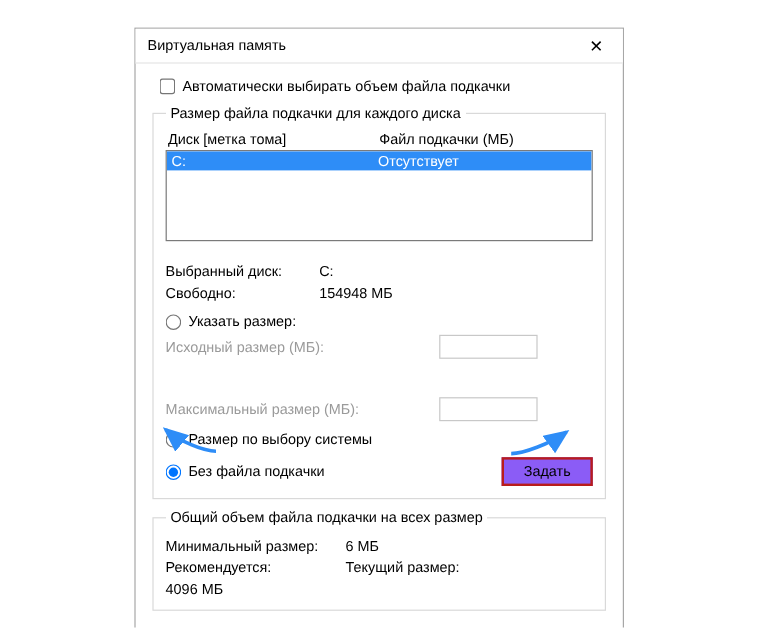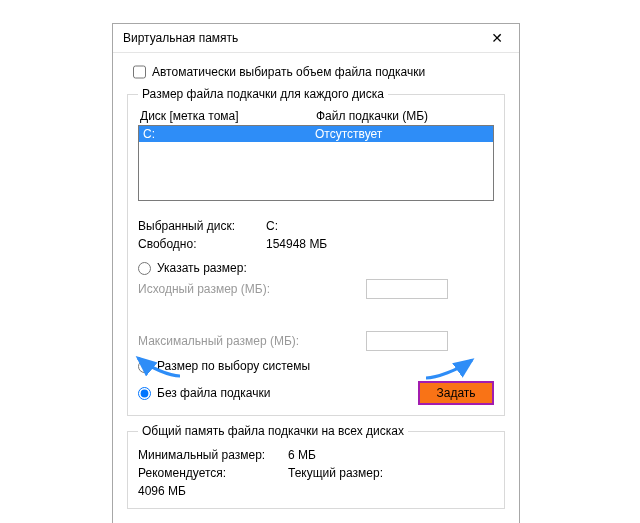--- a/index.html
+++ b/index.html
@@ -139,22 +139,22 @@
     min-width: 76px;
     height: 24px;
     background: #e1e1e1;
     border: 1px solid #0c4a6e;
     font-family: inherit;
     font-size: 12px;
     cursor: default;
     padding: 0 10px;
   }
   button.winbtn.primary {
-    border: 2px solid #a21caf;
-    background: #f97316;
+    border: 2px solid #b91c1c;
+    background: #8b5cf6;
   }
 
   .totals {
     margin-top: 4px;
     display: grid;
     grid-template-columns: 150px auto;
     row-gap: 4px;
   }
 
   .bottom-buttons {
@@ -231,21 +231,21 @@
         <label class="radio-row" style="margin-top:0">
           <input type="radio" name="pf" checked="" style="">
           <span>Без файла подкачки</span>
         </label>
         <div class="spacer"></div>
         <button class="winbtn primary">Задать</button>
       </div>
     </fieldset>
 
     <fieldset class="groupbox">
-      <legend>Общий память файла подкачки на всех дисках</legend>
+      <legend>Общий объем файла подкачки на всех размер</legend>
       <div class="totals">
         <span>Минимальный размер:</span>
         <span>6 МБ</span>
         <span>Рекомендуется:</span>
         <span>Текущий размер:</span>
         <span>4096 МБ</span>
       </div>
     </fieldset>
 
   </div>

